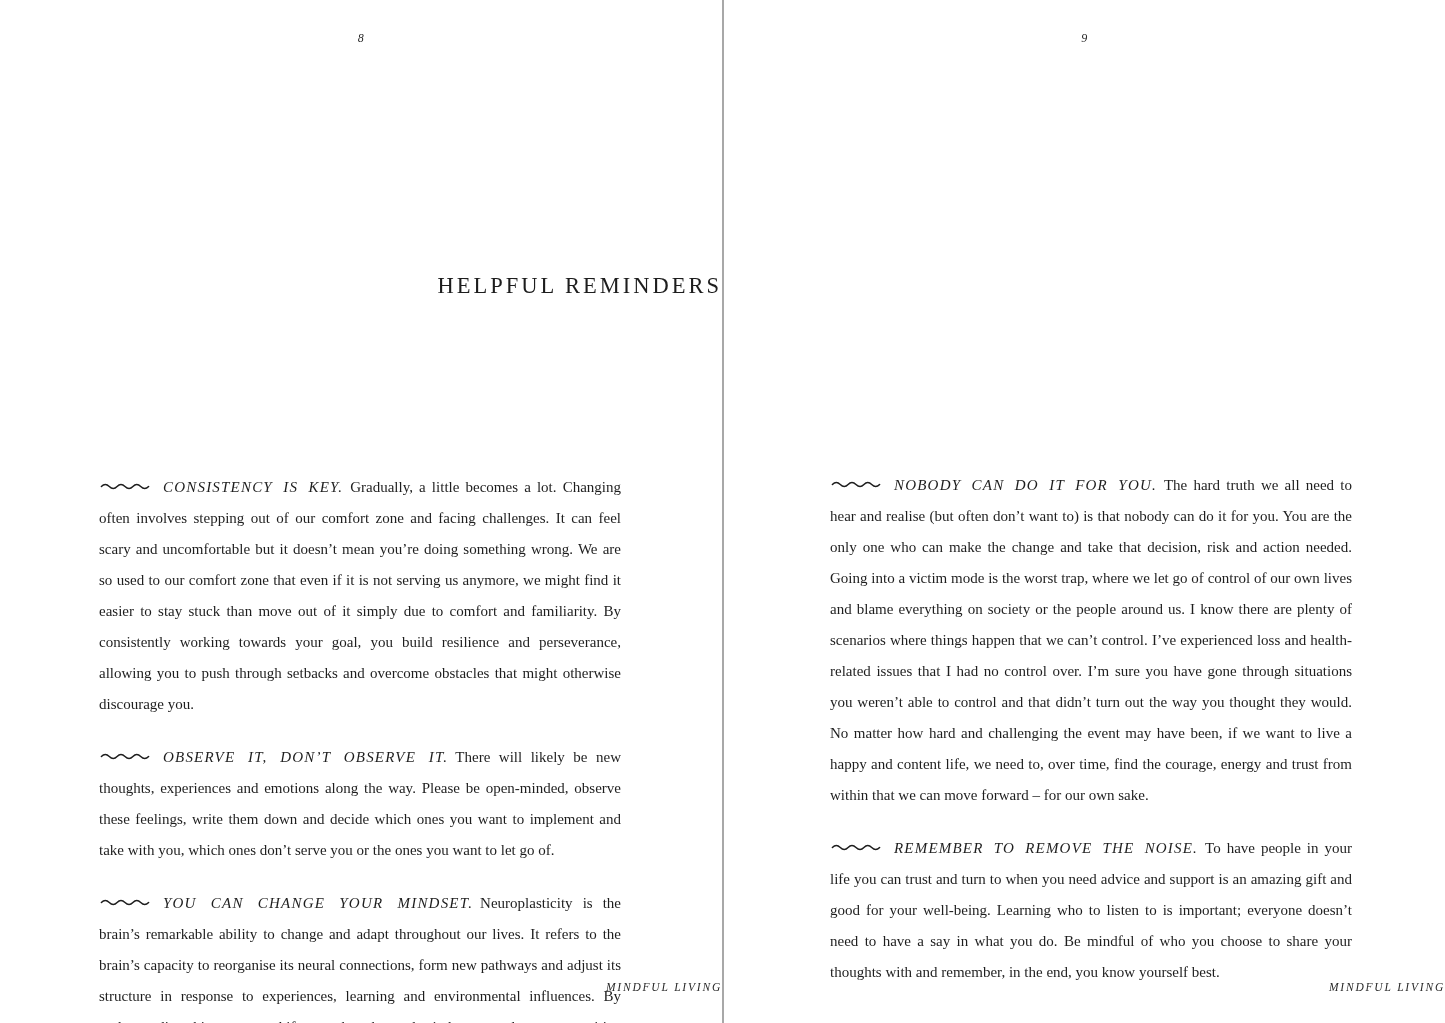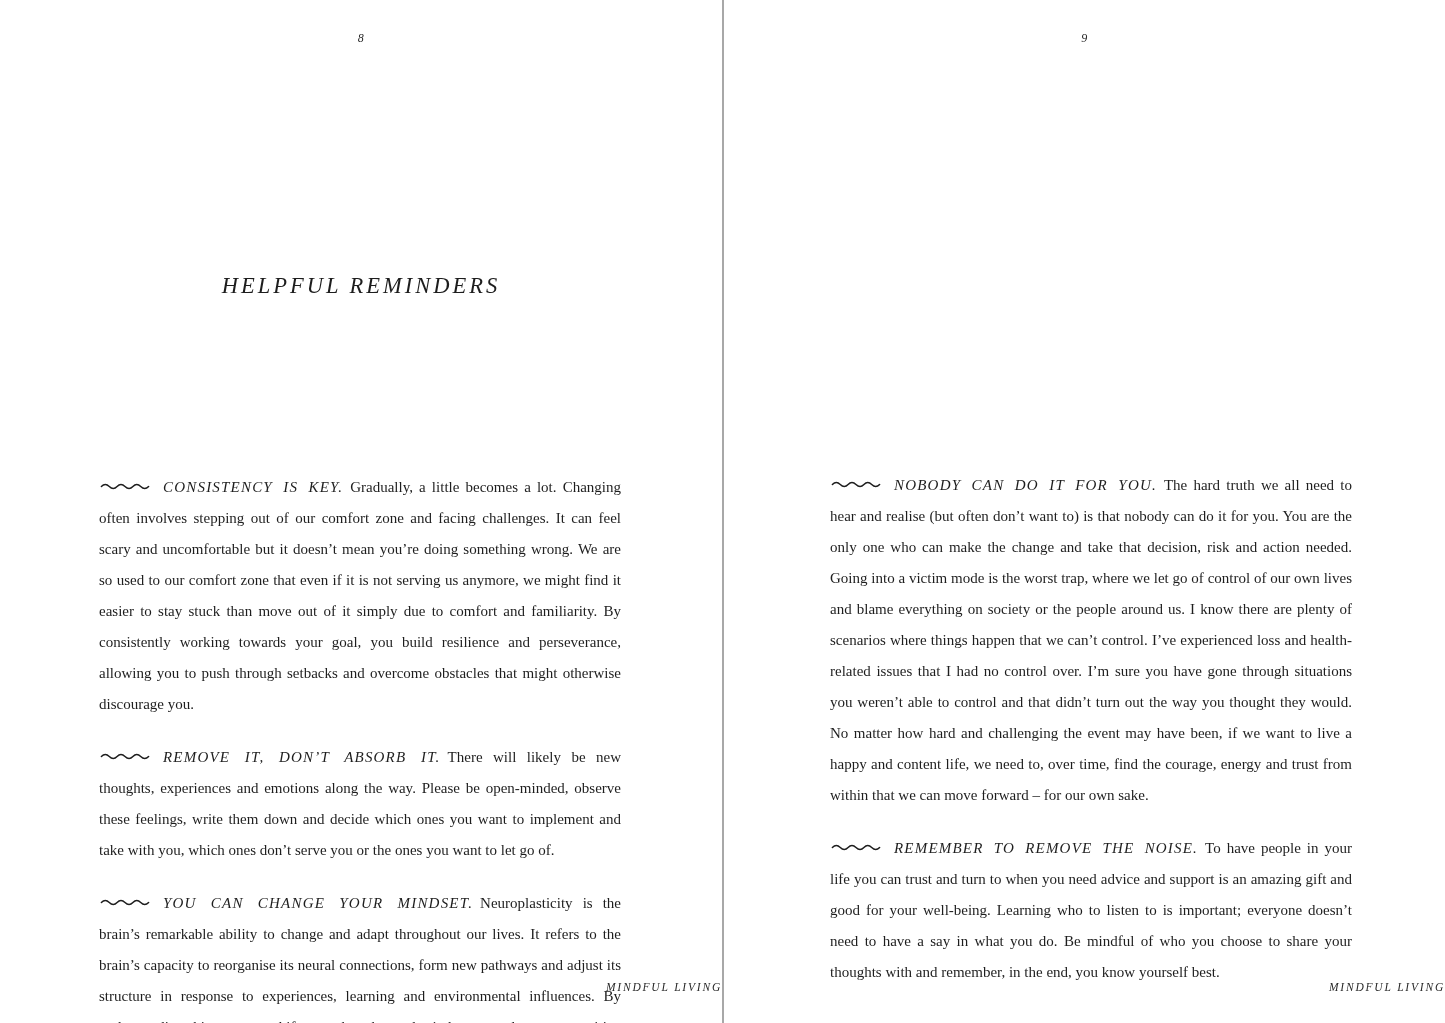--- a/index.html
+++ b/index.html
@@ -37,22 +37,21 @@
     font-style: italic;
     font-size: 12px;
     letter-spacing: 0.5px;
     color: #2a2a2a;
   }
   .chapter-title {
     position: absolute;
     top: 273px;
     left: 0;
     width: 100%;
-    text-align: center;
-    font-style: italic;
+    text-align: right;
     font-size: 22.5px;
     letter-spacing: 3px;
     color: #1d1d1d;
     white-space: nowrap;
   }
   .body-text {
     position: absolute;
     width: 522px;
     font-size: 15px;
     line-height: 31px;
@@ -100,21 +99,21 @@
 
     <div class="body-text">
       <p class="para">
         <svg class="squiggle" viewBox="0 0 56 11" xmlns="http://www.w3.org/2000/svg">
             <path d="M2 6 Q 6.3 1.5, 10.7 6 T 19.3 6 T 28 6 T 36.7 6 T 45.3 6 T 54 6" fill="none" stroke="#1e1e1e" stroke-width="1.6" stroke-linecap="round"></path>
           </svg><span class="lead">CONSISTENCY IS KEY.</span><span>Gradually, a little becomes a lot. Changing often involves stepping out of our comfort zone and facing challenges. It can feel scary and uncomfortable but it doesn’t mean you’re doing something wrong. We are so used to our comfort zone that even if it is not serving us anymore, we might find it easier to stay stuck than move out of it simply due to comfort and familiarity. By consistently working towards your goal, you build resilience and perseverance, allowing you to push through setbacks and overcome obstacles that might otherwise discourage you.</span>
       </p>
       <p class="para">
         <svg class="squiggle" viewBox="0 0 56 11" xmlns="http://www.w3.org/2000/svg">
             <path d="M2 6 Q 6.3 1.5, 10.7 6 T 19.3 6 T 28 6 T 36.7 6 T 45.3 6 T 54 6" fill="none" stroke="#1e1e1e" stroke-width="1.6" stroke-linecap="round"></path>
-          </svg><span class="lead">REMOVE IT, DON’T ABSORB IT.</span><span>There will likely be new thoughts, experiences and emotions along the way. Please be open-minded, observe these feelings, write them down and decide which ones you want to implement and take with you, which ones don’t serve you or the ones you want to let go of.</span>
+          </svg><span class="lead">OBSERVE IT, DON’T OBSERVE IT.</span><span>There will likely be new thoughts, experiences and emotions along the way. Please be open-minded, observe these feelings, write them down and decide which ones you want to implement and take with you, which ones don’t serve you or the ones you want to let go of.</span>
       </p>
       <p class="para">
         <svg class="squiggle" viewBox="0 0 56 11" xmlns="http://www.w3.org/2000/svg">
             <path d="M2 6 Q 6.3 1.5, 10.7 6 T 19.3 6 T 28 6 T 36.7 6 T 45.3 6 T 54 6" fill="none" stroke="#1e1e1e" stroke-width="1.6" stroke-linecap="round"></path>
           </svg><span class="lead">YOU CAN CHANGE YOUR MINDSET.</span><span>Neuroplasticity is the brain’s remarkable ability to change and adapt throughout our lives. It refers to the brain’s capacity to reorganise its neural connections, form new pathways and adjust its structure in response to experiences, learning and environmental influences. By understanding this, you can shift your thoughts and mindset towards a more positive and resilient one.</span>
       </p>
     </div>
 
     <div class="running-footer">MINDFUL LIVING</div>
   </div>

